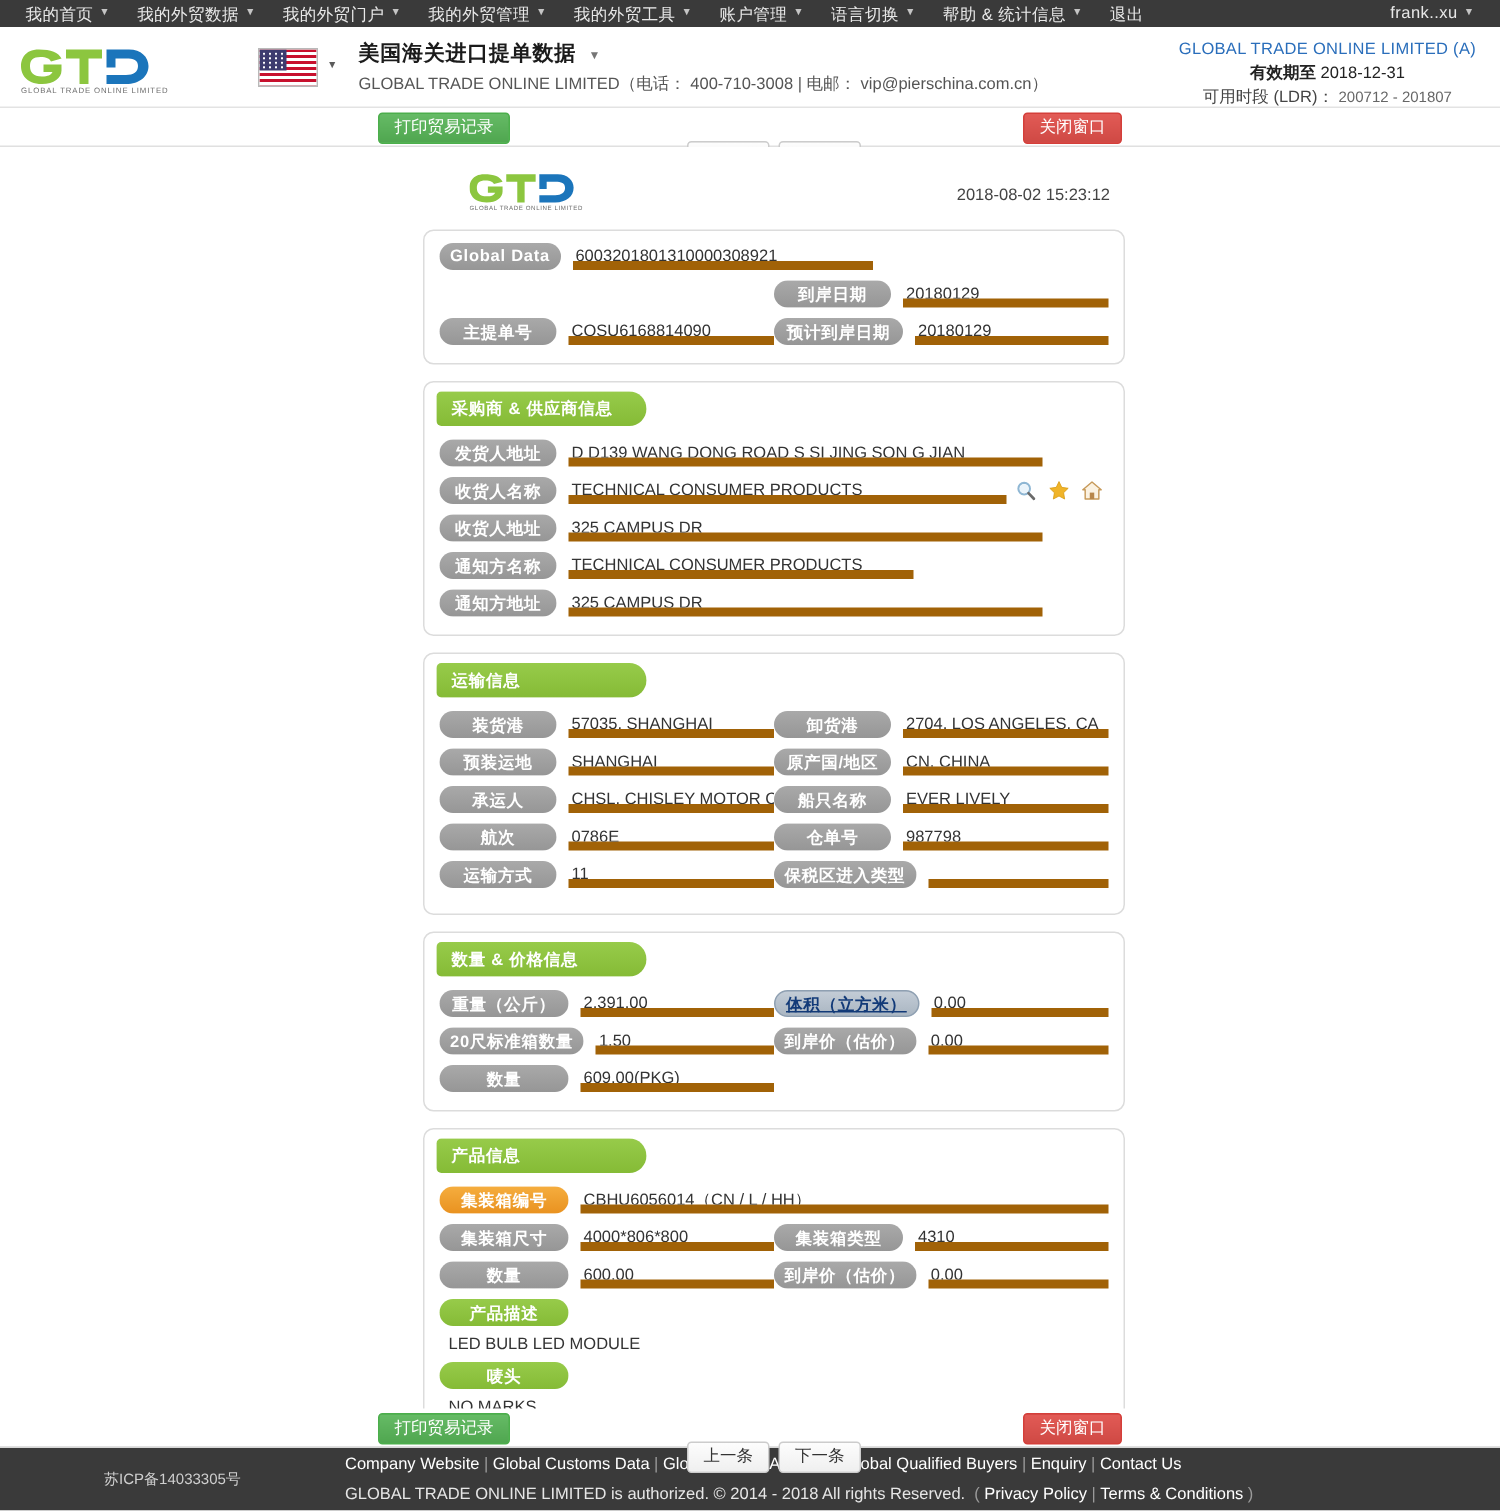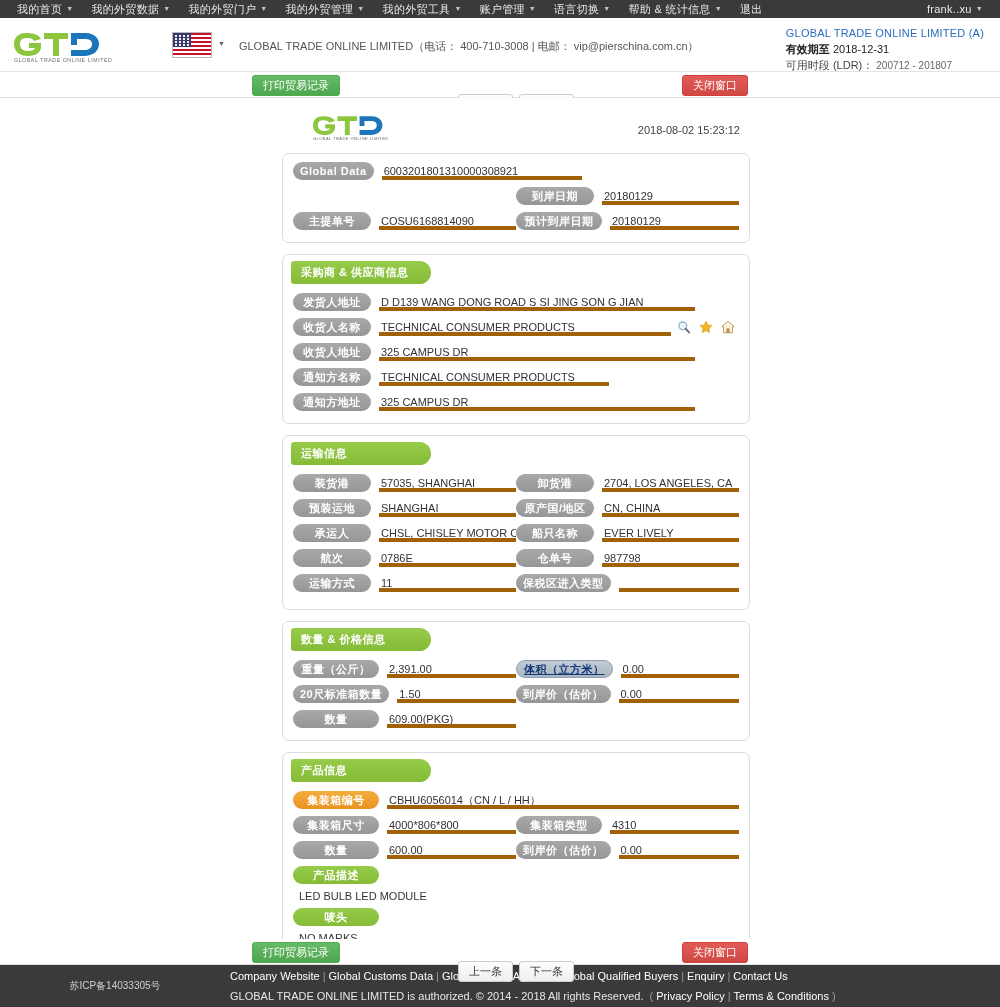--- a/index.html
+++ b/index.html
@@ -45,21 +45,21 @@
   .flag .canton{position:absolute;left:0;top:0;width:18px;height:14px;background:#3c3b6e;}
   .flag .canton:after{content:"";position:absolute;inset:1px;
     background:
       radial-gradient(circle at 2px 2px,#fff 0.7px,transparent 0.8px) 0 0/4px 3px;
   }
   .title-block{ margin-left:14px; }
   .title-line1{ font-size:14px; font-weight:bold; color:#1b1b1b; letter-spacing:.5px;}
   .title-line1 .caret{ font-size:8px; color:#555; margin-left:4px;}
   .title-line2{ font-size:11px; color:#555; margin-top:3px;}
   .acct{
-    position:absolute; right:16px; top:8px; text-align:left; line-height:1.45;
+    position:absolute; right:16px; top:8px; text-align:center; line-height:1.45;
   }
   .acct .a1{ color:#2a6ebb; font-size:11px; letter-spacing:.2px;}
   .acct .a2{ font-size:11px; color:#222; }
   .acct .a2 b{ font-weight:bold;margin-top:47px; }
   .acct .a3{ font-size:11px; color:#444; }
   .acct .a3 .sm{ font-size:10px; color:#666;}
 
   
   .toolbar{
     height:26px; display:flex; align-items:center; position:relative;
@@ -127,21 +127,21 @@
   }
   .lab.wide{ min-width:86px; }
   .lab.green{ background:#8fc440; background-image:linear-gradient(#97cb4a,#85bb36);}
   .lab.orange{ background:#f0a030; background-image:linear-gradient(#f5ad3e,#e99220);}
   .lab.sel{
     background:#b7c2cd; background-image:linear-gradient(#c3ccd6,#aab6c2);
     color:#123a78; text-decoration:underline; border:1px solid #8fa0b2;
   }
   .val{
     flex:1; font-size:11px; color:#333; margin-left:8px;
-    border-bottom:4px solid #a16207; padding:0 2px 2px 2px;
+    border-bottom:6px solid #a16207; padding:0 2px 2px 2px;
     height:17px; line-height:17px; white-space:nowrap; overflow:hidden;
     text-overflow:clip;
   }
   .icons{ display:flex; align-items:center; gap:8px; margin-left:6px; margin-right:4px;}
   .ico{ width:14px; height:14px; cursor:pointer; display:block;}
   .freetext{ font-size:11px; color:#333; padding:3px 2px 6px 6px; }
 
   
   .toolbar.bottom{ border-top:0; border-bottom:1px solid #e0e0e0;}
 
@@ -213,20 +213,24 @@
     </svg>
   </div>
   <div class="flag-wrap">
     <div class="flag">
       <div class="stripes"></div>
         <div class="canton"></div>
     </div>
     <span class="caret">▼</span>
   </div>
   <div class="title-block">
+    <div class="title-line1">
+      <span>美国海关进口提单数据</span>
+      <span class="caret">▼</span>
+    </div>
     <div class="title-line2">GLOBAL TRADE ONLINE LIMITED（电话： 400-710-3008 | 电邮： vip@pierschina.com.cn）</div>
   </div>
   <div class="acct">
     <div class="a1">GLOBAL TRADE ONLINE LIMITED (A)</div>
     <div class="a2">
       <b>有效期至</b>
       <span>2018-12-31</span>
     </div>
     <div class="a3">
       <span>可用时段 (LDR)：</span>

